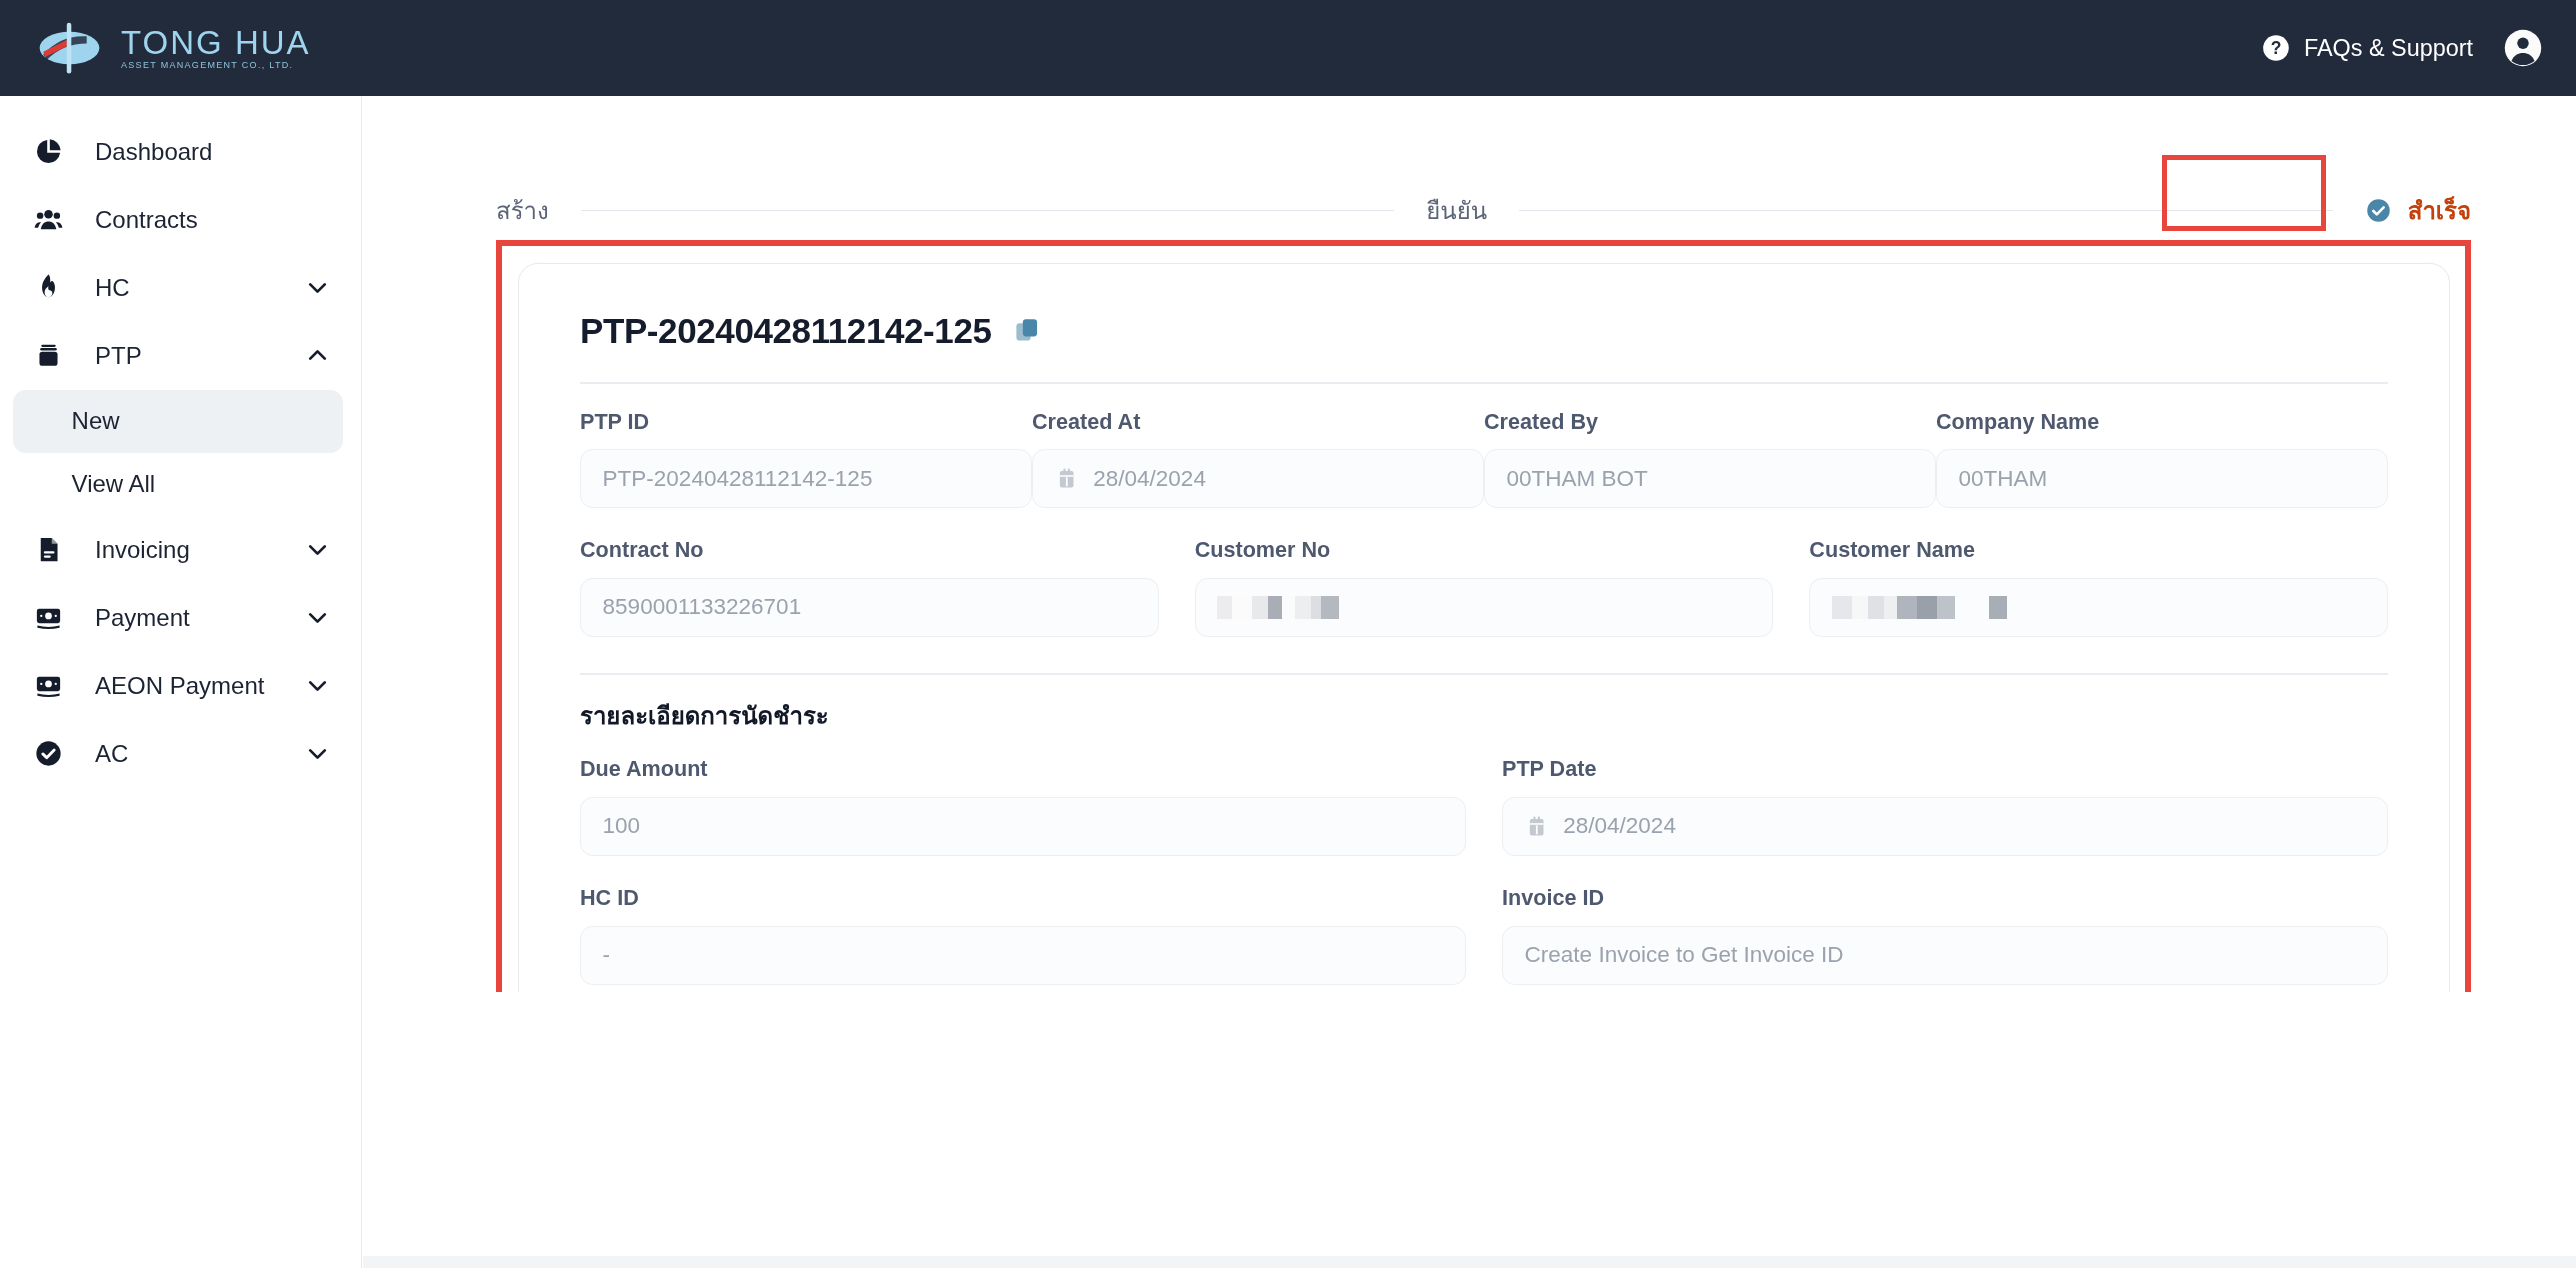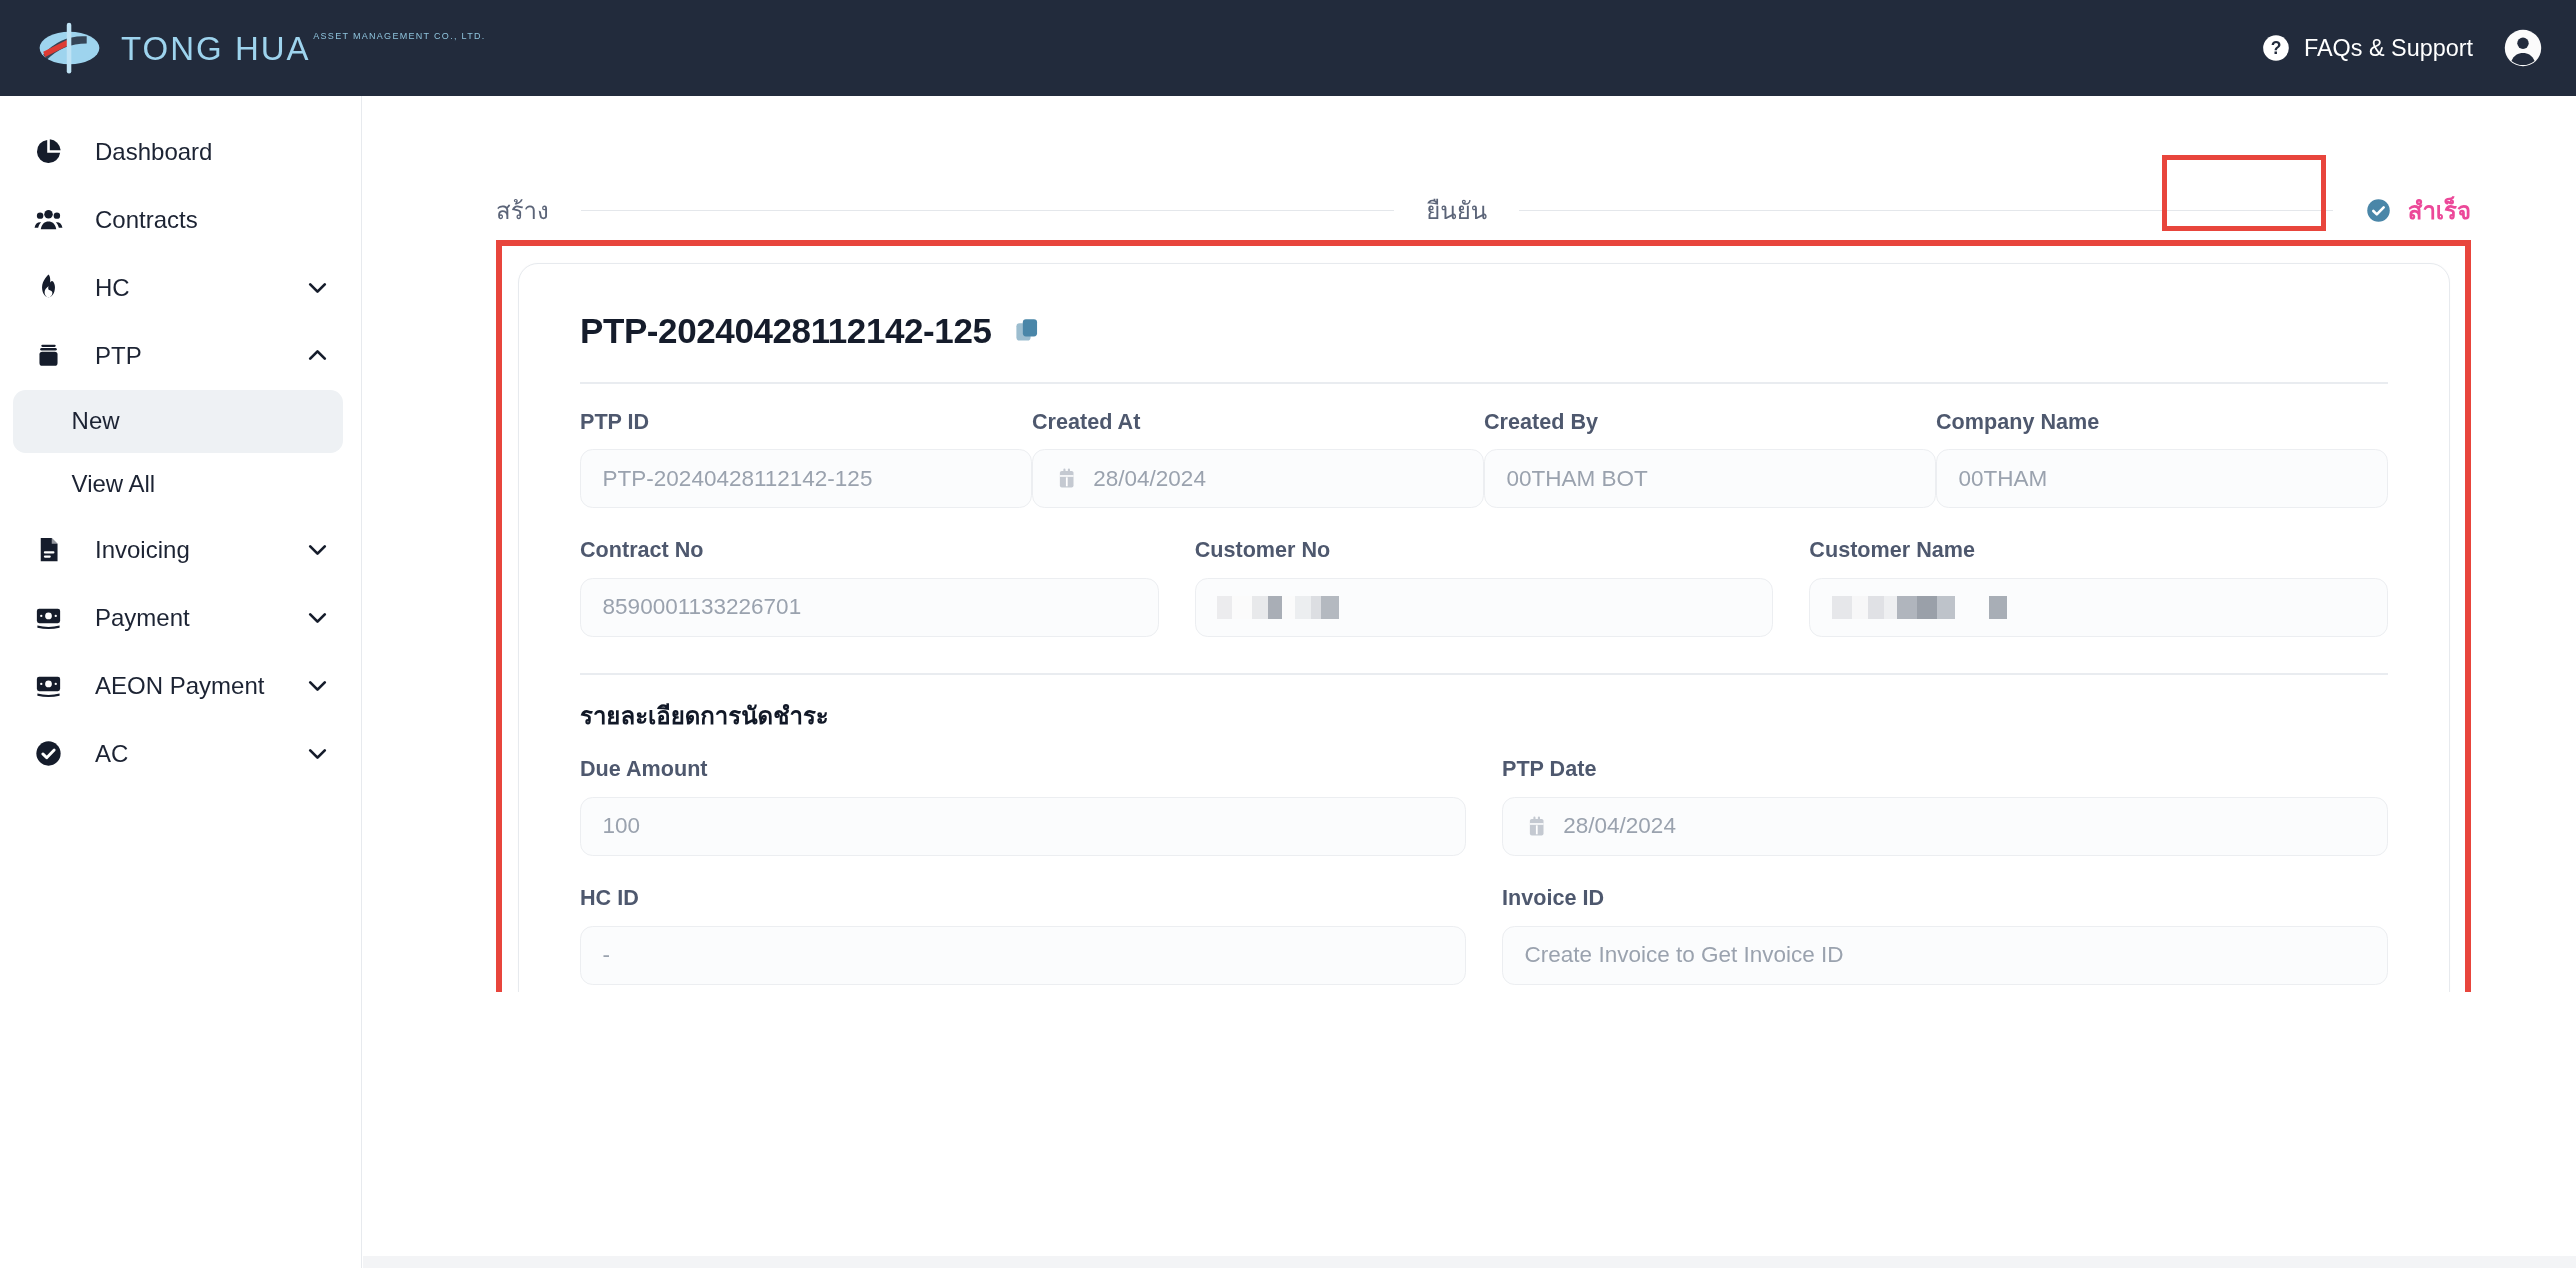--- a/index.html
+++ b/index.html
@@ -19,21 +19,21 @@
     left: 0; top: 0;
     width: 2576px; height: 96px;
     background: #222b3c;
     display: flex;
     align-items: center;
     justify-content: space-between;
     padding: 0 34px 0 36px;
   }
   .brand { display: flex; align-items: center; gap: 18px; }
   .brand-mark { width: 67px; height: 56px; flex: 0 0 auto; }
-  .brand-text { display: flex; flex-direction: row; gap: 2.7px; }
+  .brand-text { display: flex; flex-direction: column; gap: 2.7px; }
   .brand-name {
     font-size: 33px; letter-spacing: 2px;
     color: #9ed4ee; font-weight: 400; line-height: 1;
   }
   .brand-sub {
     font-size: 9px; letter-spacing: 1.3px;
     color: #8fc4dd; font-weight: 400; line-height: 1;
   }
   .topbar-right { display: flex; align-items: center; gap: 31px; }
   .faq-group {
@@ -107,21 +107,21 @@
   .step-line {
     flex: 1 1 auto;
     height: 1.8px;
     background: #e4e7eb;
     margin: 0 32px;
   }
   .step-done {
     display: flex; align-items: center; gap: 16px;
     white-space: nowrap;
   }
-  .step-done .step-label { color: #ec4899; font-weight: 700; text-align: center; }
+  .step-done .step-label { color: #c2410c; font-weight: 700; text-align: center; }
   .step-check { width: 27px; height: 27px; display: block; }
   .annot-step {
     position: absolute;
     left: 1799px; top: 59px;
     width: 164px; height: 76px;
     border: 5.4px solid #e8453c;
     pointer-events: none;
   }
 
   

